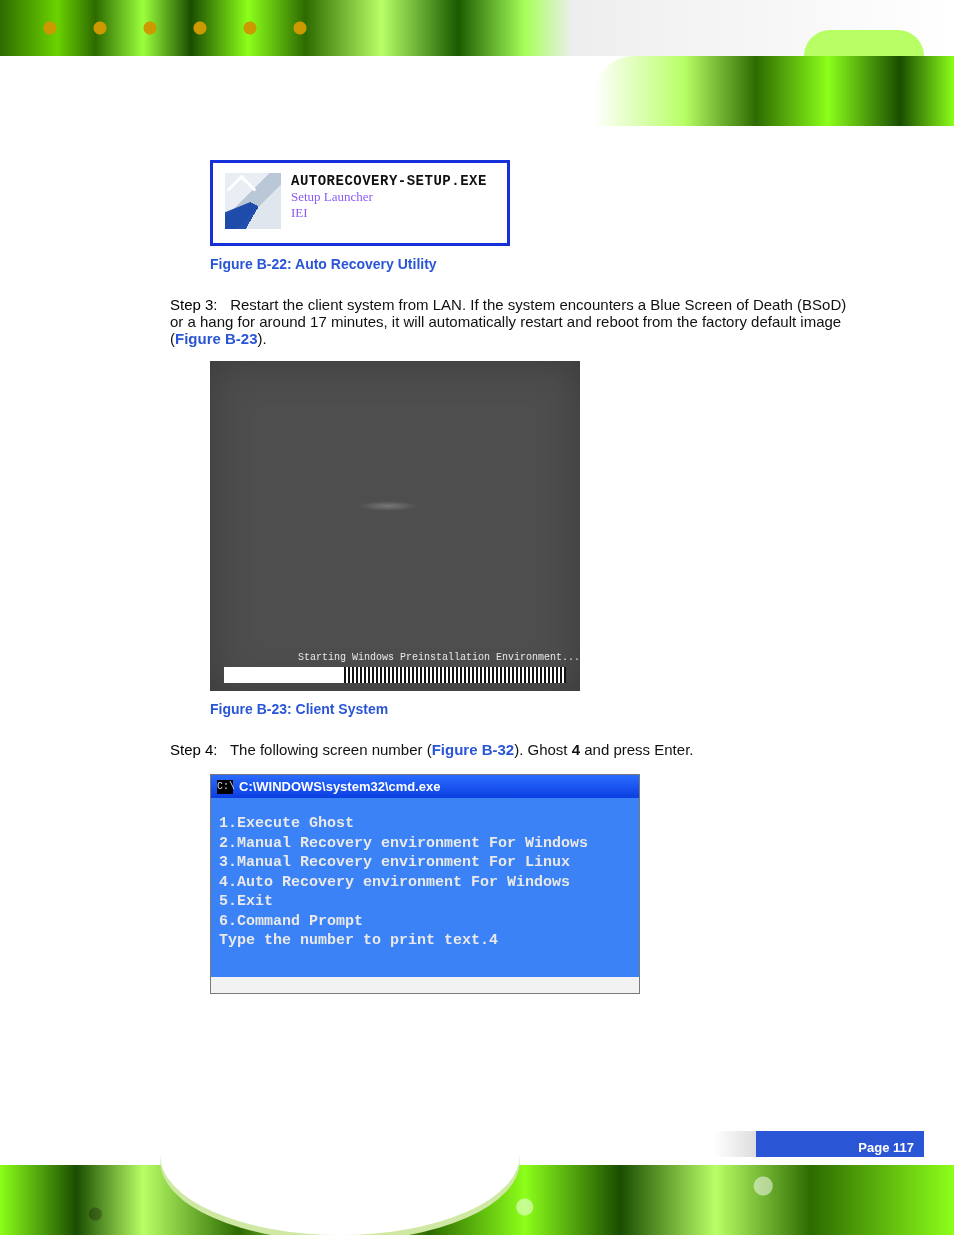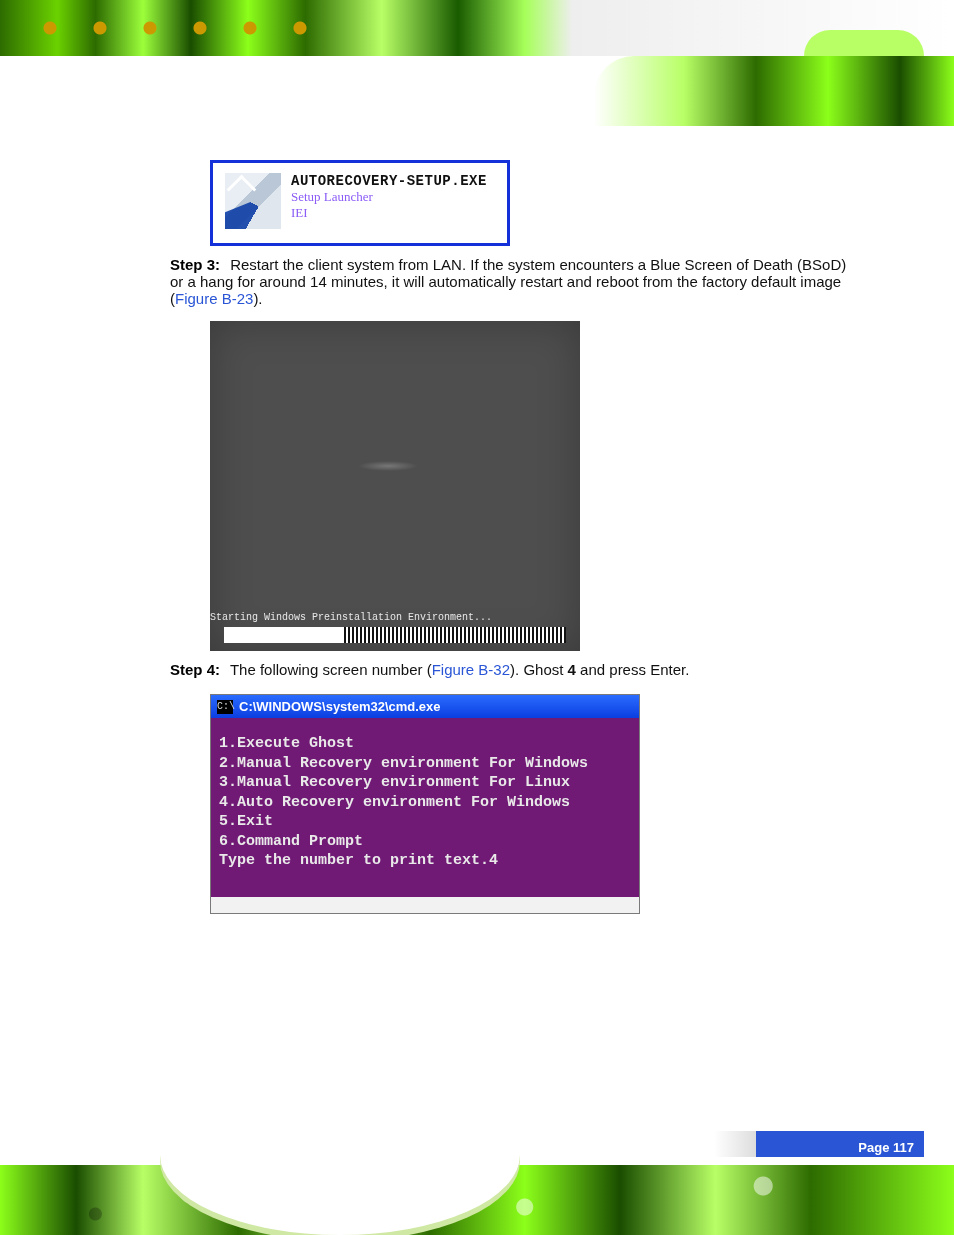--- a/index.html
+++ b/index.html
@@ -102,37 +102,37 @@
     content:""; position:absolute; left:6px; top:6px; width:18px; height:18px;
     border-top:3px solid #fff; border-right:3px solid #fff;
     transform:rotate(-45deg);
   }
   .setup-text{ line-height:1.2; }
   .setup-text .ln1{ font: bold 14px 'Courier New', monospace; letter-spacing:.5px; }
   .setup-text .ln2, .setup-text .ln3{ font: 13px Georgia, 'Times New Roman', serif; color:#8b5cf6; }
 
   .fig-caption{ font:bold 14px Arial; color:#2a56d6; margin:10px 0 24px 10px;}
   .step{ margin:8px 0 8px -30px; }
-  .step-num{ display:inline-block; width:56px; color:#000;font-weight:bold;}
+  .step-num{ display:inline-block; width:56px; color:#000;}
   .step-txt .bold{ font-weight:bold; }
-  .accent{ color:#2a56d6; font-weight:normal;text-align:center; }
+  .accent{ color:#2a56d6; font-weight:bold;text-align:center; }
 
   
   .boot-fig{
     width:370px; height:330px; background:#4e4e4e; position:relative;
     margin:14px 0 10px 10px;
     box-shadow:inset 0 0 40px rgba(0,0,0,.25);
   }
   .boot-highlight{
     position:absolute; left:148px; top:140px; width:60px; height:10px;
     background:radial-gradient(ellipse at center,#777 0%,transparent 70%);
   }
   .boot-text{
     position:absolute; left:0; right:0; bottom:28px;
-    text-align:left; color:#e8e8e8;
+    text-align:right; color:#e8e8e8;
     font:10px 'Lucida Console','Courier New',monospace;
   }
   .boot-progress{
     position:absolute; left:14px; right:14px; bottom:8px; height:16px;
     background:#fff;
   }
   .boot-progress::after{
     content:""; position:absolute; inset:0;
     background:repeating-linear-gradient(to right,#111 0 2px,transparent 2px 4px);
     left:120px;
@@ -147,21 +147,21 @@
   .cmd-titlebar{
     background:linear-gradient(#2a6cff,#0b3ee0);
     color:#fff; font:bold 13px Tahoma, Arial;
     padding:4px 6px; display:flex; align-items:center; gap:6px;
   }
   .cmd-titlebar .ticon{
     width:16px; height:14px; background:#000; color:#ddd;
     font:10px/14px 'Courier New',monospace; text-align:center;
   }
   .cmd-body{
-    background:#701a75; color:#e9e9e9;
+    background:#3b82f6; color:#e9e9e9;
     font:bold 15px/1.3 'Courier New', monospace;
     padding:16px 8px 26px 8px; min-height:170px;
     white-space:pre;
   }
   .cmd-bottom{ height:16px; background:#f2f2f2; }
 
   
   .footer{
     position:absolute; left:0; right:0; bottom:0; height:115px;
   }
@@ -212,33 +212,35 @@
 <div class="content">
 
   <div class="setup-tile">
     <div class="setup-icon"></div>
     <div class="setup-text">
       <div class="ln1">AUTORECOVERY-SETUP.EXE</div>
       <div class="ln2">Setup Launcher</div>
       <div class="ln3">IEI</div>
     </div>
   </div>
+  <div class="fig-caption">Figure B-22: Auto Recovery Utility</div>
 
   <div class="step" style="margin-top:6px;">
     <span class="step-num">Step 3:</span>
     <span class="step-txt">
-      <span>Restart the client system from LAN. If the system encounters a Blue Screen of Death (BSoD) or a hang for around 14 minutes, it will automatically restart and reboot from the factory default image</span><span> (</span><span class="accent">Figure B-23</span><span>).</span>
+      <span>Restart the client system from LAN. If the system encounters a Blue Screen of Death (BSoD) or a hang for around 17 minutes, it will automatically restart and reboot from the factory default image</span><span> (</span><span class="accent">Figure B-23</span><span>).</span>
     </span>
   </div>
 
   <div class="boot-fig">
     <div class="boot-highlight"></div>
     <div class="boot-text">Starting Windows Preinstallation Environment...</div>
     <div class="boot-progress"></div>
   </div>
+  <div class="fig-caption">Figure B-23: Client System</div>
 
   <div class="step">
     <span class="step-num">Step 4:</span>
     <span class="step-txt">
       <span>The following screen number (</span><span class="accent">Figure B-32</span><span>). Ghost </span><span class="bold">4</span><span> and press Enter.</span>
     </span>
   </div>
 
   <div class="cmd-window">
     <div class="cmd-titlebar">

